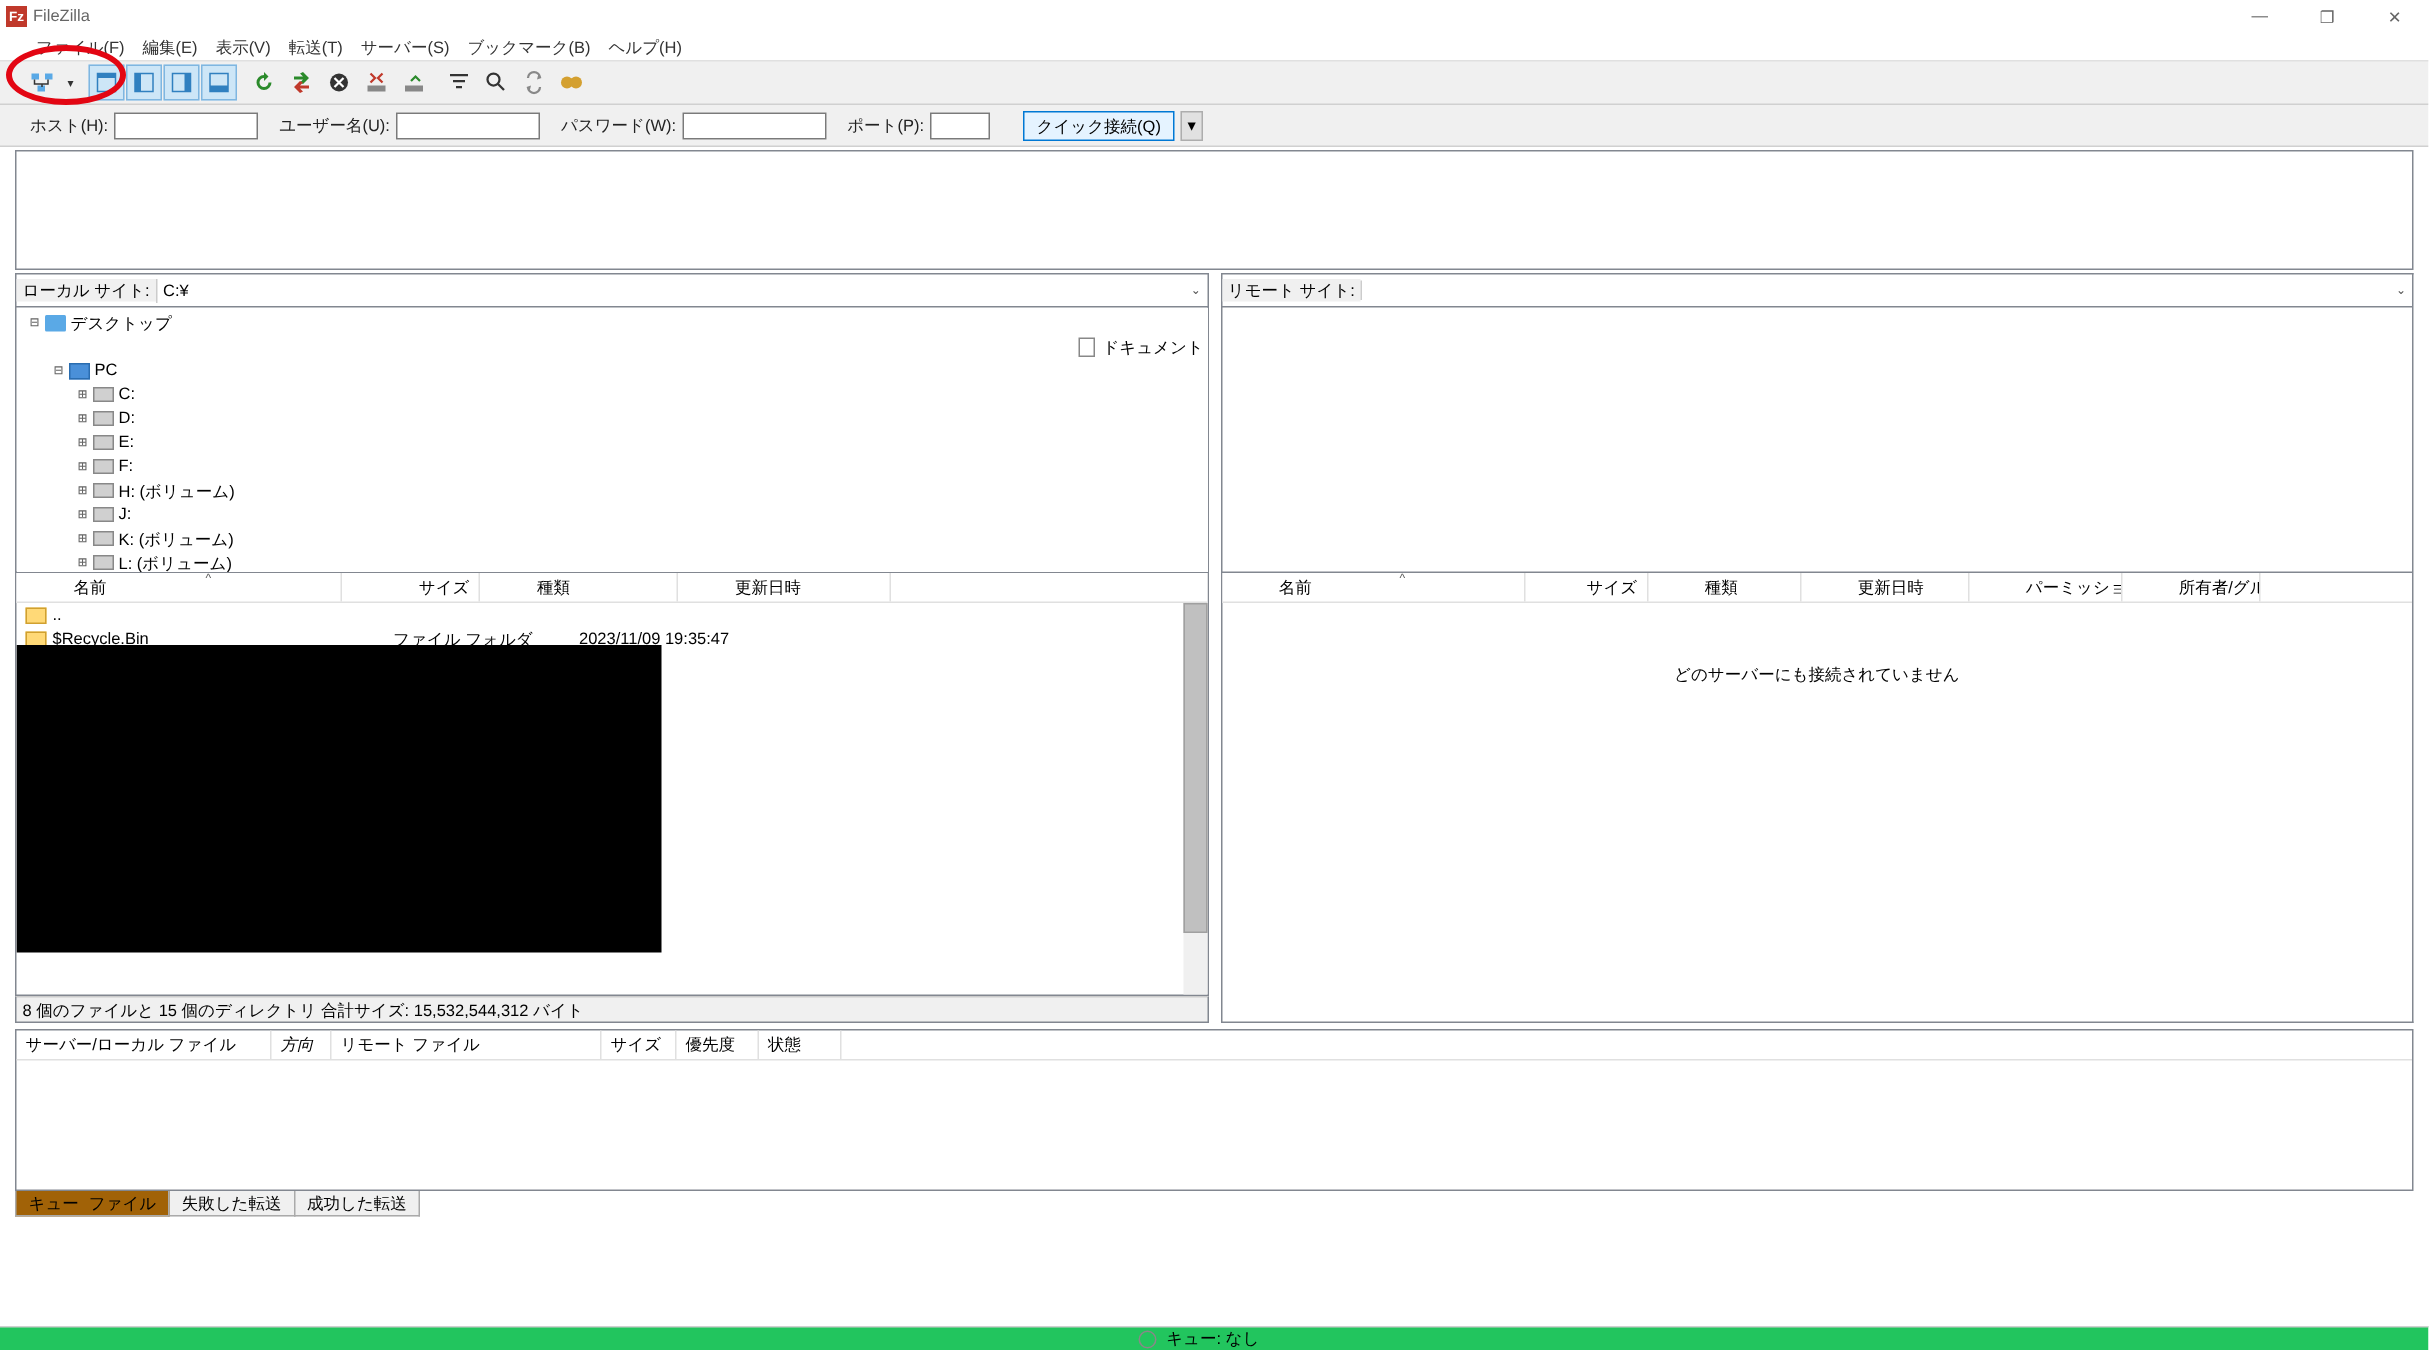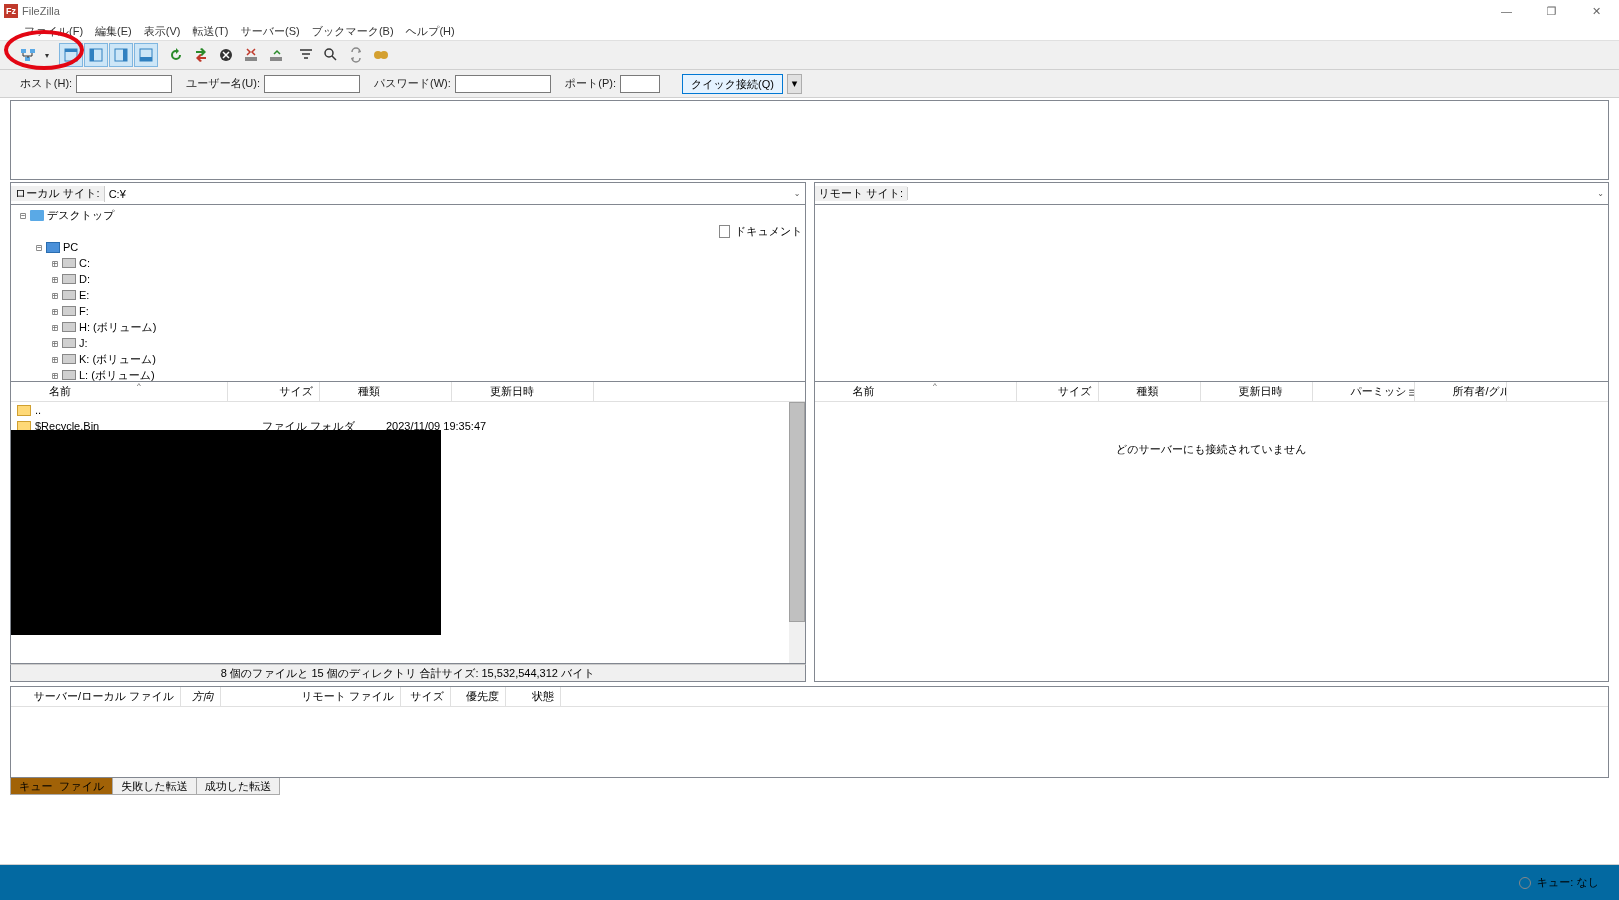--- a/index.html
+++ b/index.html
@@ -65,37 +65,37 @@
 .listrow .cell { padding: 0 6px; white-space: nowrap; overflow: hidden; }
 .cell0 { display: flex; align-items: center; gap: 4px; }
 .folder-mini { width:14px; height:11px; background:#ffd977; border:1px solid #d0a030; }
 .scrolltrack { position: absolute; right: 0; top: 0; bottom: 0; width: 16px; background: #f0f0f0; }
 .scrollthumb { width: 16px; background: #c0c0c0; border: 1px solid #a0a0a0;}
 
 
 .redaction { position: absolute; background: #000; }
 
 
-.statusline { height: 18px; border: 1px solid #828790; border-top: 1px solid #ccc; padding: 1px 4px; background: #f0f0f0; text-align: center; }
+.statusline { height: 18px; border: 1px solid #828790; border-top: 1px solid #ccc; padding: 1px 4px; background: #f0f0f0; }
 
 
 .centermsg { text-align: center; padding-top: 40px; color: #000; }
 
 
-.queue { margin: 4px 10px 0 10px; border: 1px solid #828790; height: 92px; display: flex; flex-direction: column; background: #fff; text-align: right; }
+.queue { margin: 4px 10px 0 10px; border: 1px solid #828790; height: 108px; display: flex; flex-direction: column; background: #fff; }
 .queuehdr { display: flex; border-bottom: 1px solid #e0e0e0; height: 20px; }
 .queuehdr > div { border-right: 1px solid #e0e0e0; padding: 2px 6px; white-space: nowrap; }
 
 
 .tabs { margin: 0 10px; display: flex; }
 .tab { border: 1px solid #aaa; border-top: none; padding: 1px 8px; background: #f0f0f0; height: 17px; margin-right:-1px;}
 .tab.active { background: #a16207; position: relative; z-index:1;font-family:Liberation Mono, monospace; }
 
 
-.statusbar { position: absolute; bottom: 0; left: 0; right: 0; height: 36px; background: #0369a1; border-top: 1px solid #d0d0d0; display: flex; align-items: center; justify-content: flex-end; padding-right: 20px; gap: 6px; }
+.statusbar { position: absolute; bottom: 0; left: 0; right: 0; height: 16px; background: #22c55e; border-top: 1px solid #d0d0d0; display: flex; align-items: center; justify-content: center; padding-right: 20px; gap: 6px; }
 .statusbar .qicon { width:12px; height:12px; border:1px solid #888; border-radius:50%; }
 
 
 .sort-arrow { font-size: 8px; color: #555; margin-left: 2px; }
 </style>
 </head>
 <body>
 
 <div class="red-circle"></div>
 

